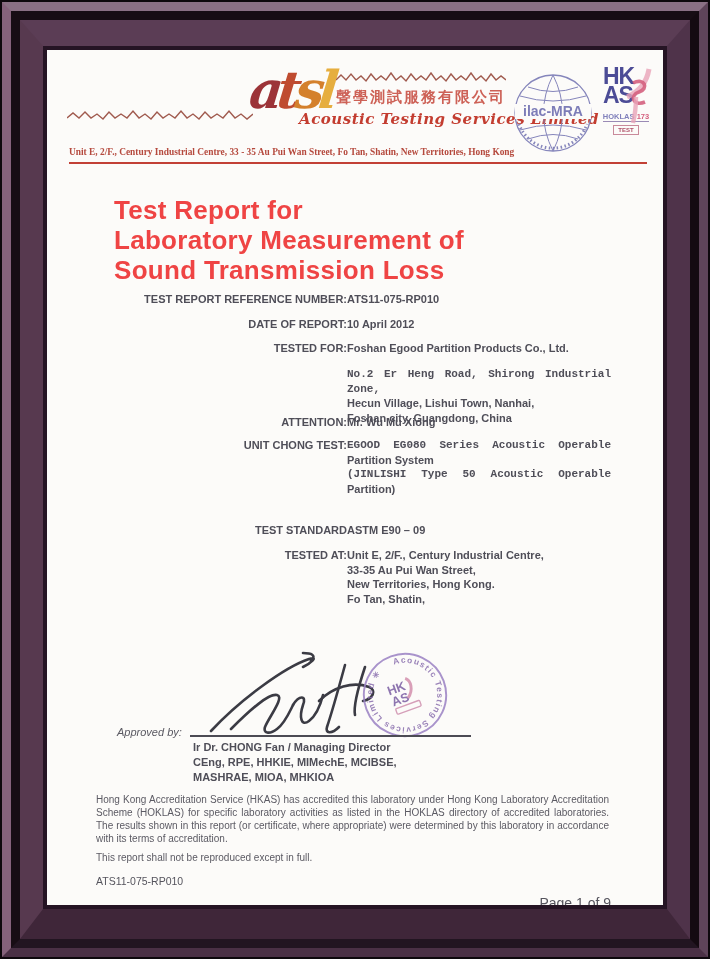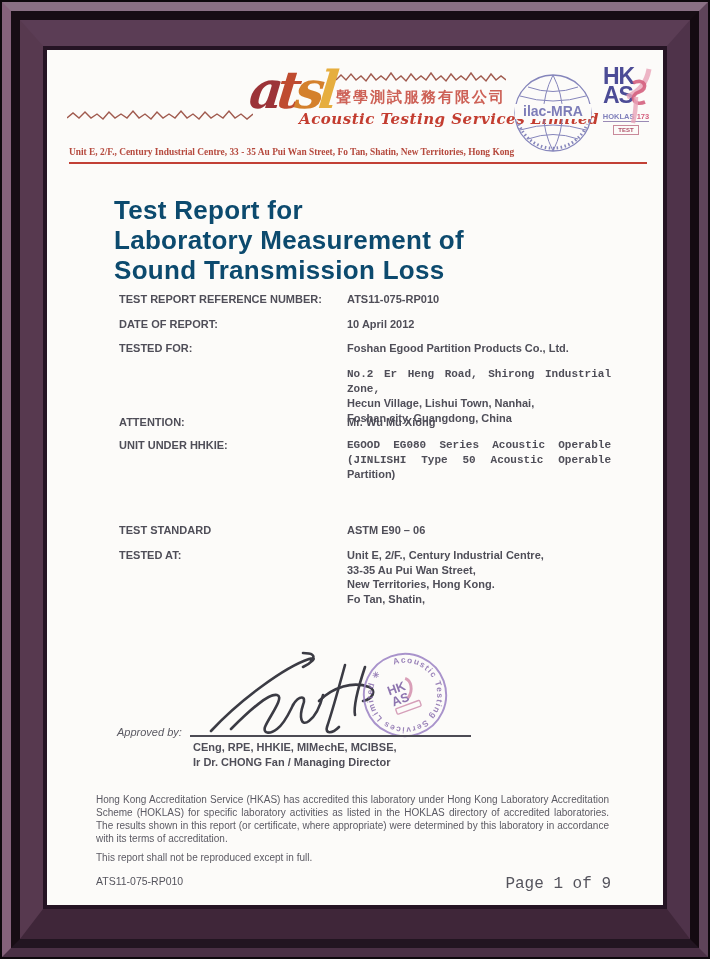--- a/index.html
+++ b/index.html
@@ -35,42 +35,42 @@
                 letter-spacing:-1px;text-align:left;position:relative;width:46px;margin:0 auto;}
   .hkas-pink{position:absolute;left:0;top:0;}
   .hoklas{margin-top:5px;font-size:7.5px;font-weight:bold;color:#8080bb;
           border-bottom:1px solid #9a8ab5;display:inline-block;line-height:9px;}
   .hoklas b{color:#d4607e;}
   .testbox{margin:2px auto 0;font-size:6px;font-weight:bold;color:#b05068;
            border:1px solid #c98a9b;width:26px;line-height:8px;}
 
   
   .title{position:absolute;left:67px;top:145px;font-size:26px;font-weight:bold;
-         line-height:30px;color:#0c4a6e;letter-spacing:0.3px;}
+         line-height:30px;color:#ef4444;letter-spacing:0.3px;}
 
   
   .row{position:absolute;left:72px;width:492px;font-size:11px;font-weight:bold;line-height:14.5px;}
-  .row .lab{position:absolute;left:0;top:0;width:228px;}
+  .row .lab{position:absolute;left:0;top:0;width:228px;text-align:right;}
   .row .val{position:absolute;left:228px;top:0;width:264px;}
   .line{display:block;}
   .j{text-align:justify;text-align-last:justify;font-family:Liberation Mono, monospace;}
 
   
   .approved{position:absolute;left:70px;top:676px;font-size:11px;color:#5a5962;font-style:italic;}
   .sigline{position:absolute;left:143px;top:685px;width:281px;height:0;border-top:2px solid #4c4b54;}
   .signame{position:absolute;left:146px;top:690px;font-size:11px;font-weight:bold;line-height:15px;}
   .sigsvg{position:absolute;left:160px;top:593px;}
   .stamp{position:absolute;left:313px;top:600px;opacity:0.85;}
 
   
   .accred{position:absolute;left:49px;top:743px;width:513px;font-size:10px;line-height:13px;
           color:#5b5a63;text-align:justify;}
   .repro{position:absolute;left:49px;top:802px;font-size:10px;color:#5b5a63;}
   .docref{position:absolute;left:49px;top:825px;font-size:10.5px;color:#55545d;}
-  .pageno{position:absolute;right:52px;top:825px;font-size:16px;color:#55545d;font-family:Liberation Mono, monospace;}
+  .pageno{position:absolute;right:52px;top:845px;font-size:14px;color:#55545d;}
 </style>
 </head>
 <body>
 
 <div class="shot">
  <div class="f1">
  <div class="f2">
  <div class="f3">
  <div class="f4">
  <div class="f5">
@@ -151,31 +151,32 @@
         <span class="line">Foshan city, Guangdong, China</span>
       </span>
     </div>
     <div class="row" style="top:365px;">
       <span class="lab">ATTENTION:</span>
       <span class="val">
                     <span class="line">Mr. Wu Mu Xiong</span>
                   </span>
     </div>
     <div class="row" style="top:388px;">
-      <span class="lab">UNIT UNDER HHKIE:</span>
+      <span class="lab">UNIT CHONG TEST:</span>
       <span class="val">
         <span class="line j">EGOOD EG080 Series Acoustic Operable</span>
+        <span class="line">Partition System</span>
         <span class="line j">(JINLISHI Type 50 Acoustic Operable</span>
         <span class="line">Partition)</span>
       </span>
     </div>
     <div class="row" style="top:473px;">
       <span class="lab">TEST STANDARD</span>
       <span class="val">
-                    <span class="line">ASTM E90 – 06</span>
+                    <span class="line">ASTM E90 – 09</span>
                   </span>
     </div>
     <div class="row" style="top:498px;">
       <span class="lab">TESTED AT:</span>
       <span class="val">
         <span class="line">Unit E, 2/F., Century Industrial Centre,</span>
         <span class="line">33-35 Au Pui Wan Street,</span>
         <span class="line">New Territories, Hong Kong.</span>
         <span class="line">Fo Tan, Shatin,</span>
       </span>
@@ -202,22 +203,23 @@
         </text>
         <text x="40" y="41" text-anchor="middle" font-family="Liberation Sans, sans-serif" font-size="13" font-weight="bold" fill="#7b5ea3">HK</text>
         <text x="40" y="53" text-anchor="middle" font-family="Liberation Sans, sans-serif" font-size="13" font-weight="bold" fill="#7b5ea3">AS</text>
         <path d="M52 30 C57 34 56 44 48 50" fill="none" stroke="#d390ad" stroke-width="3"></path>
         <rect x="32" y="56" width="26" height="6" fill="none" stroke="#cf8fae" stroke-width="1.4" rx="1"></rect>
       </g>
     </svg>
     <div class="approved">Approved by:</div>
     <div class="sigline"></div>
     <div class="signame">
+      <div>Ir Dr. CHONG Fan / Managing Director</div>
       <div>CEng, RPE, HHKIE, MIMechE, MCIBSE,</div>
-      <div>Ir Dr. CHONG Fan / Managing Director</div>
+      <div>MASHRAE, MIOA, MHKIOA</div>
     </div>
 
     <div class="accred">Hong Kong Accreditation Service (HKAS) has accredited this laboratory under Hong Kong Laboratory Accreditation Scheme (HOKLAS) for specific laboratory activities as listed in the HOKLAS directory of accredited laboratories. The results shown in this report (or certificate, where appropriate) were determined by this laboratory in accordance with its terms of accreditation.</div>
     <div class="repro">This report shall not be reproduced except in full.</div>
     <div class="docref">ATS11-075-RP010</div>
     <div class="pageno">Page 1 of 9</div>
 
   </div>
  </div>
           </div>

